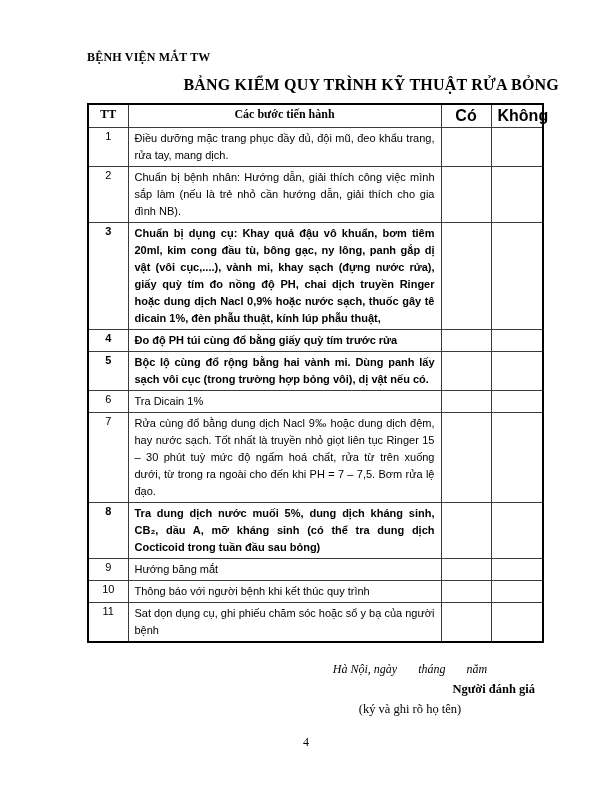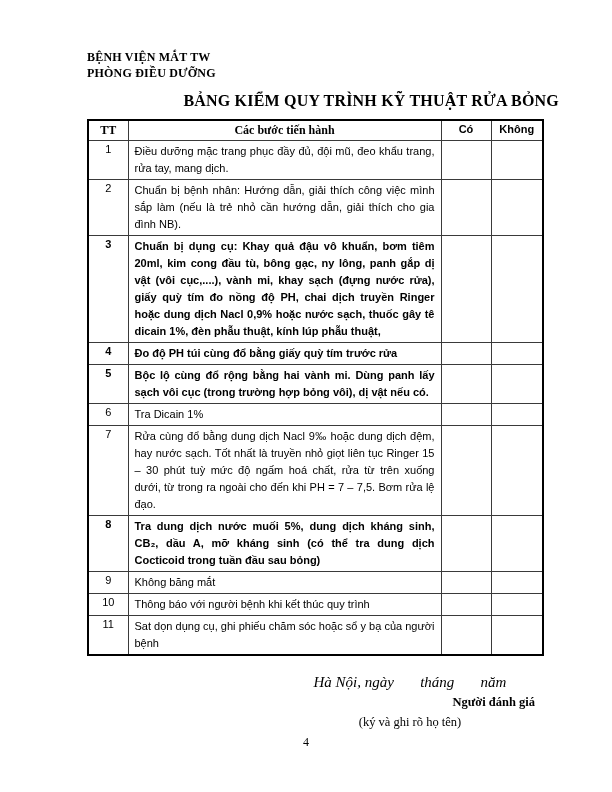--- a/index.html
+++ b/index.html
@@ -49,21 +49,21 @@
   col.c-yes{width:50px;}
   col.c-no{width:52px;}
   th.h-tt, th.h-steps{
     font-family:"Liberation Serif", serif;
     font-weight:bold; font-size:12px;
     text-align:center; vertical-align:middle;
     padding:5px 2px;
   }
   th.h-yes, th.h-no{
     font-family:"Liberation Sans", sans-serif;
-    font-weight:bold; font-size:11px;
+    font-weight:bold; font-size:16px;
     vertical-align:middle;
     padding:5px 1px;
   }
   td.tt-cell{
     font-family:"Liberation Sans", sans-serif;
     font-size:11px; text-align:center;
   }
   td.step-cell{
     font-family:"Liberation Sans", sans-serif;
     font-size:11px; line-height:17px;
@@ -72,39 +72,38 @@
   tr.bold td.step-cell, tr.bold td.tt-cell{font-weight:bold;}
   td.check-cell{background:#fff;}
   .signature{
     margin-top:16px;
     margin-left:auto;
     margin-right:24px;
     width:250px;
     text-align:center;
     line-height:20px;
   }
-  .sig-date{font-style:italic; font-size:15px; white-space:pre;}
+  .sig-date{font-style:italic; font-size:12px; white-space:pre;}
   .sig-role{font-weight:bold; font-size:12.5px;text-align:right;}
   .sig-note{font-size:12.5px;}
   .page-number{
     position:absolute;
     left:0; top:735px; width:612px;
     text-align:center;
     font-size:12px;
   }
 </style>
 </head>
 <body>
 
 <div class="page">
   <div class="content">
 
     <div class="org-block">
       <div class="org-line">BỆNH VIỆN MẮT TW</div>
-      <div class="org-line">PHÒNG ĐIỀU DƯỠNG</div>
     </div>
 
     <div class="doc-title">BẢNG KIỂM QUY TRÌNH KỸ THUẬT RỬA BỎNG</div>
 
     <table class="checklist">
       <colgroup>
         <col class="c-tt">
           <col class="c-steps">
           <col class="c-yes">
           <col class="c-no">
@@ -161,21 +160,21 @@
           <td class="check-cell"></td>
         </tr>
         <tr class="bold">
           <td class="tt-cell">8</td>
           <td class="step-cell">Tra dung dịch nước muối 5%, dung dịch kháng sinh, CB₂, dầu A, mỡ kháng sinh (có thể tra dung dịch Cocticoid trong tuần đầu sau bỏng)</td>
           <td class="check-cell"></td>
           <td class="check-cell"></td>
         </tr>
         <tr>
           <td class="tt-cell">9</td>
-          <td class="step-cell">Không băng mắt</td>
+          <td class="step-cell">Hướng băng mắt</td>
           <td class="check-cell"></td>
           <td class="check-cell"></td>
         </tr>
         <tr>
           <td class="tt-cell">10</td>
           <td class="step-cell">Thông báo với người bệnh khi kết thúc quy trình</td>
           <td class="check-cell"></td>
           <td class="check-cell"></td>
         </tr>
         <tr>

